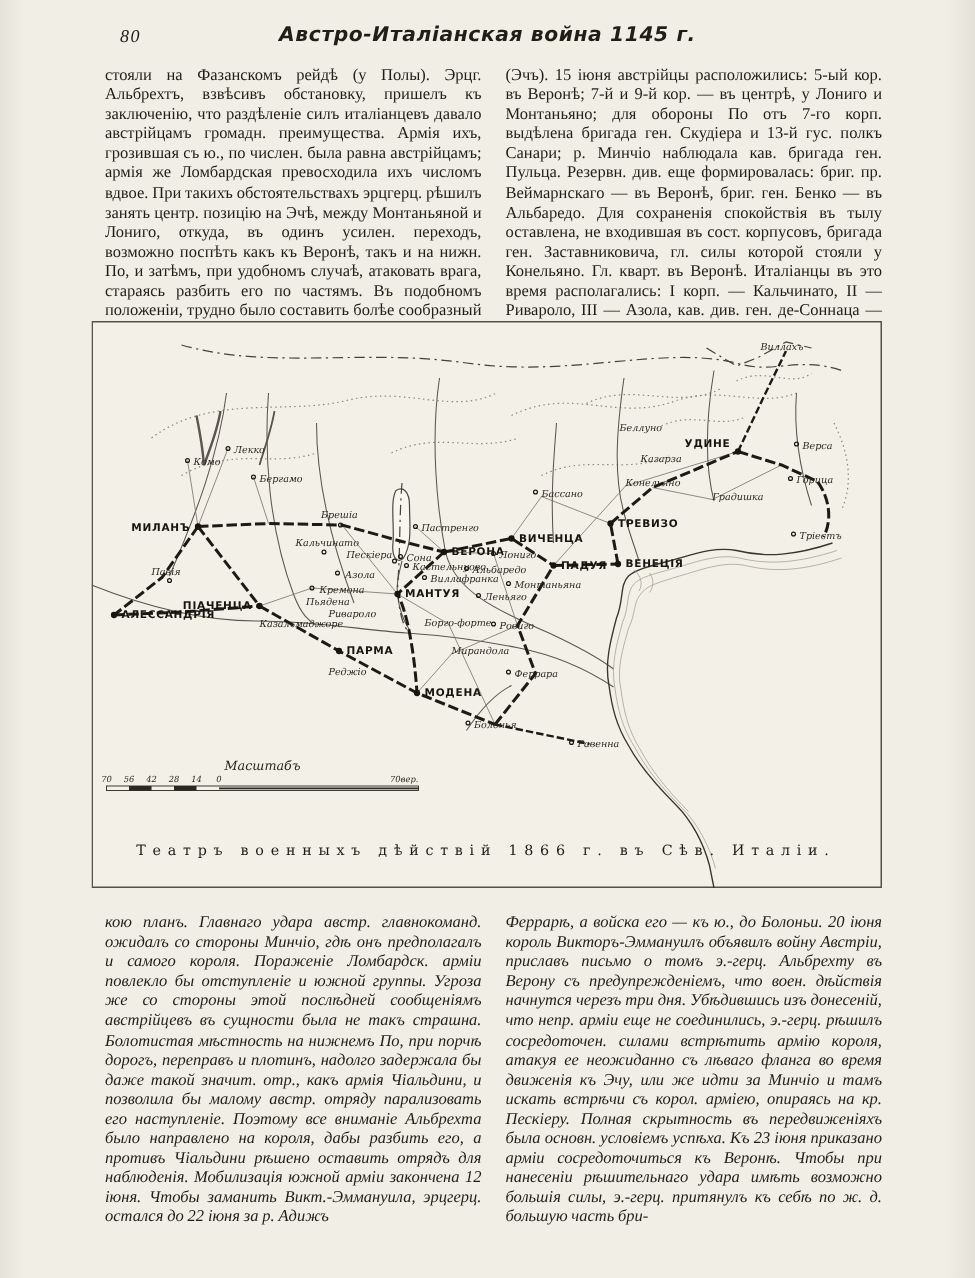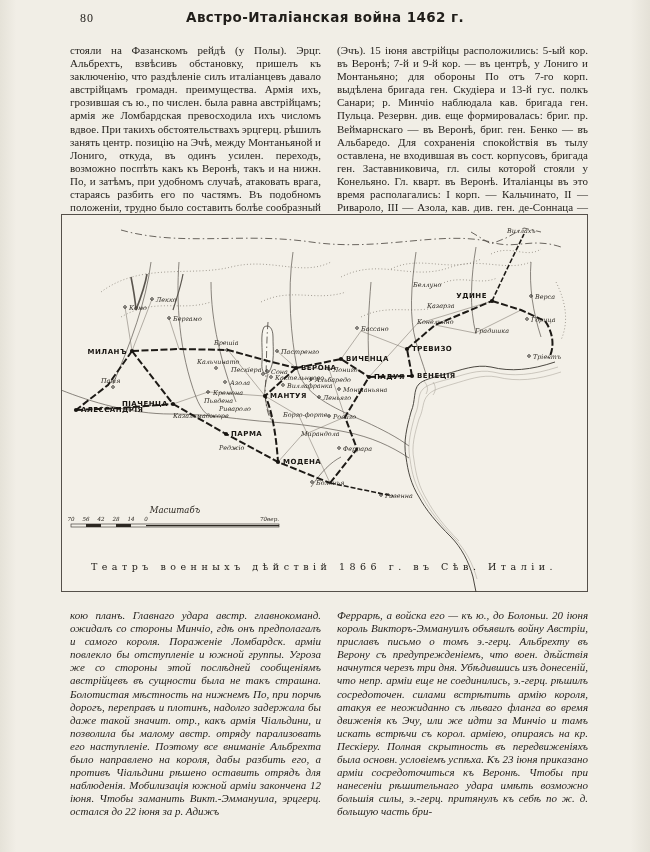--- a/index.html
+++ b/index.html
@@ -1,21 +1,21 @@
 <!DOCTYPE html>
 <html lang="ru"><head>
 <meta charset="utf-8">
 <style>
   html,body{margin:0;padding:0;}
   body{
     width:650px;height:852px;position:relative;overflow:hidden;
     background:linear-gradient(90deg,#e5e2d8 0,#f1eee6 2.5%,#f1eee6 97%,#e4e1d7 100%);
     font-family:"Liberation Serif",serif;color:#211e1a;
   }
-  .header{position:absolute;top:8px;left:0;width:524px;height:20px;}
+  .header{position:absolute;top:14px;left:0;width:524px;height:20px;font-style:italic;}
   .pagenum{position:absolute;left:80px;top:3px;font-size:12px;letter-spacing:1px;}
   .title{position:absolute;left:0;width:650px;text-align:center;top:1px;
     font-family:"DejaVu Sans",sans-serif;font-weight:bold;font-size:13.5px;letter-spacing:.4px;}
   .cols{position:absolute;left:70px;width:518px;display:flex;gap:16px;}
   .cols.top{top:44px;}
   .cols.bottom{top:609px;font-style:italic;}
   .col{width:251px;font-size:11px;line-height:13.1px;text-align:justify;
     hyphens:auto;-webkit-hyphens:auto;word-spacing:-0.2px;}
   figure.mapfig{position:absolute;left:61px;top:214px;margin:0;width:527px;height:378px;}
   svg{display:block;}
@@ -38,21 +38,21 @@
   .scale-label{font-family:"DejaVu Serif",serif;font-style:italic;font-size:8.5px;fill:#2b2721;}
   .scale-num{font-family:"DejaVu Serif",serif;font-style:italic;font-size:5.6px;fill:#2b2721;}
   .scale-bar-outline{fill:#f3f0e8;stroke:#2b2721;stroke-width:.6;}
   .scale-bar-fill{fill:#2b2721;}
 </style>
 </head>
 <body>
 
 <div class="header">
   <span class="pagenum">80</span>
-  <span class="title">Австро-Италіанская война 1462 г.</span>
+  <span class="title">Австро-Италіанская война 1145 г.</span>
 </div>
 
 <div class="cols top">
   <div class="col">стояли на Фазанскомъ рейдѣ (у Полы). Эрцг. Альбрехтъ, взвѣсивъ обстановку, пришелъ къ заключенію, что раздѣленіе силъ италіанцевъ давало австрійцамъ громадн. преимущества. Армія ихъ, грозившая съ ю., по числен. была равна австрійцамъ; армія же Ломбардская превосходила ихъ числомъ вдвое. При такихъ обстоятельствахъ эрцгерц. рѣшилъ занять центр. позицію на Эчѣ, между Монтаньяной и Лониго, откуда, въ одинъ усилен. переходъ, возможно поспѣть какъ къ Веронѣ, такъ и на нижн. По, и затѣмъ, при удобномъ случаѣ, атаковать врага, стараясь разбить его по частямъ. Въ подобномъ положеніи, трудно было составить болѣе сообразный съ обстанов-</div>
   <div class="col">(Эчъ). 15 іюня австрійцы расположились: 5-ый кор. въ Веронѣ; 7-й и 9-й кор. — въ центрѣ, у Лониго и Монтаньяно; для обороны По отъ 7-го корп. выдѣлена бригада ген. Скудіера и 13-й гус. полкъ Санари; р. Минчіо наблюдала кав. бригада ген. Пульца. Резервн. див. еще формировалась: бриг. пр. Веймарнскаго — въ Веронѣ, бриг. ген. Бенко — въ Альбаредо. Для сохраненія спокойствія въ тылу оставлена, не входившая въ сост. корпусовъ, бригада ген. Заставниковича, гл. силы которой стояли у Конельяно. Гл. кварт. въ Веронѣ. Италіанцы въ это время располагались: I корп. — Кальчинато, II — Ривароло, III — Азола, кав. див. ген. де-Соннаца — Кастельнуово, штабъ IV к. (Чіальдини) — въ</div>
 </div>
 
 <figure class="mapfig">
   <svg width="527" height="378" viewBox="0 0 527 378">
     <rect class="frame" x="0.5" y="0.5" width="526" height="377"></rect>

